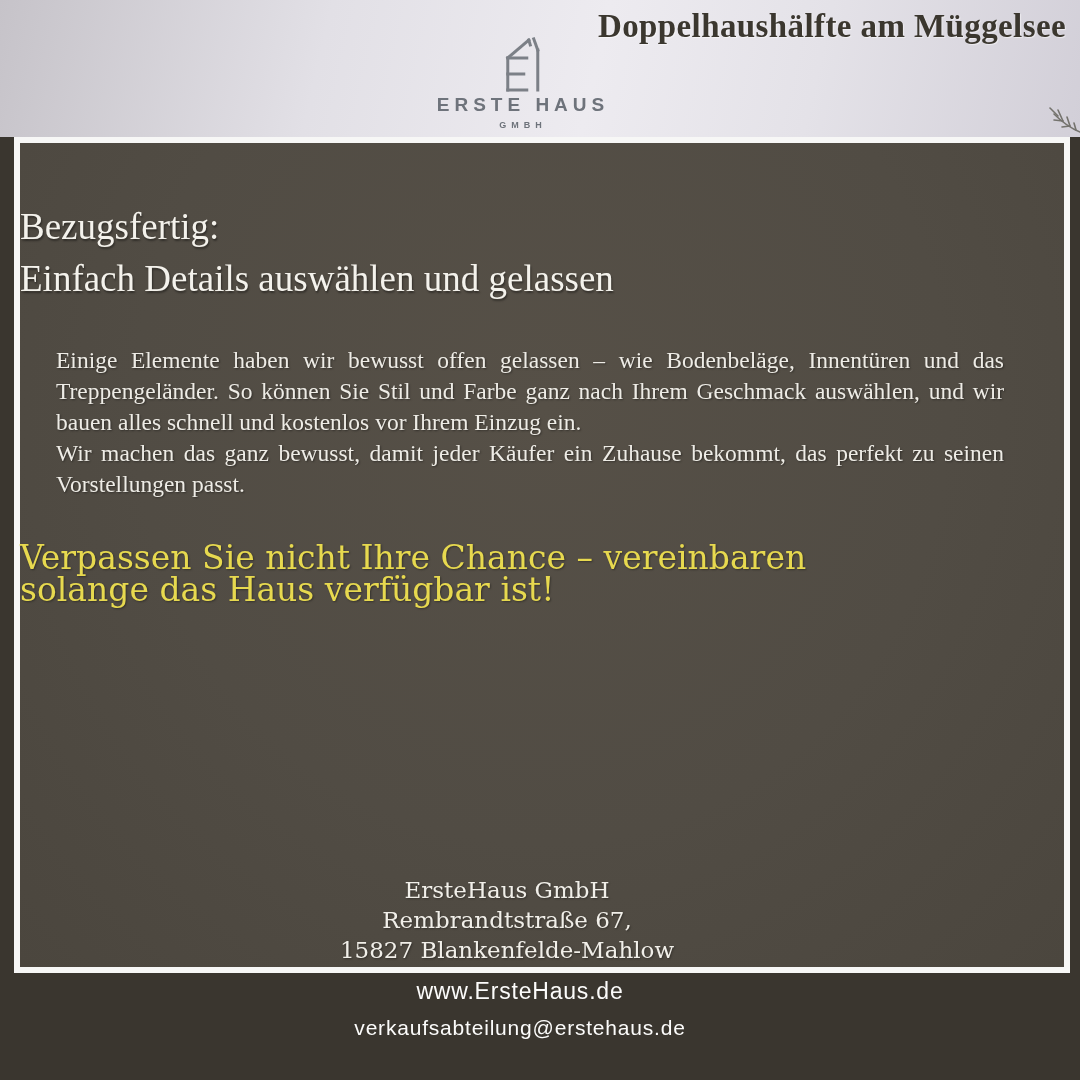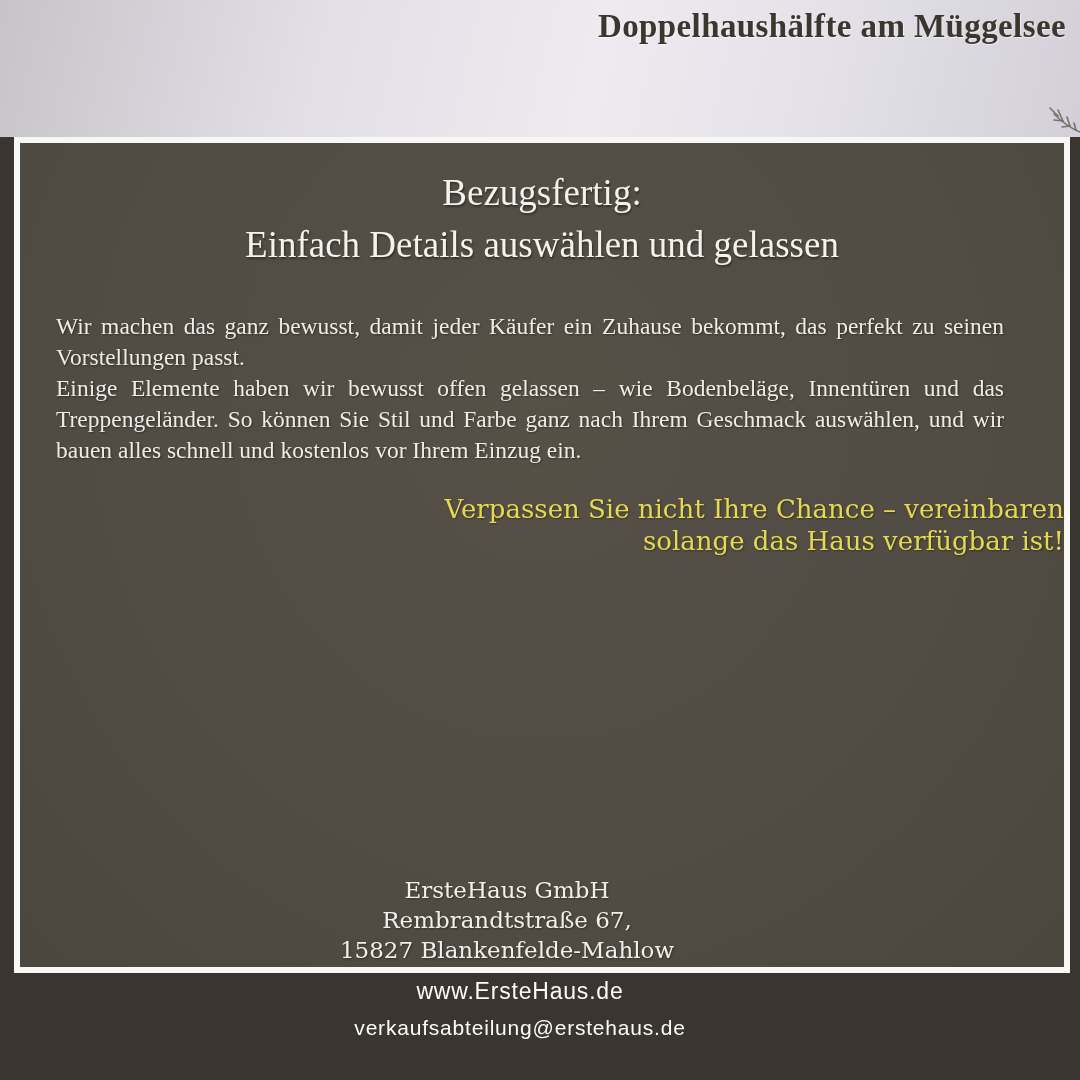--- a/index.html
+++ b/index.html
@@ -36,35 +36,35 @@
   .twig { position:absolute; top:98px; right:0; opacity:.75; }
 
   
   .panel {
     position:absolute; left:14px; top:137px;
     width:1044px; height:824px;
     border:6px solid #f7f7f6;
     background:radial-gradient(ellipse at 50% 32%, #565047 0%, #514c44 55%, #4b463e 100%);
   }
   .heading {
-    margin-top:24px; text-align:center;
+    margin-top:58px; 
     color:#f4f2ec; font-size:37px; line-height:52px;
     text-shadow:1px 2px 2px rgba(0,0,0,.4);
   }
   .body-text {
     margin:40px 60px 0 36px;
     color:#eeece6; font-size:23.5px; line-height:31px;
     text-align:justify; text-shadow:1px 1px 2px rgba(0,0,0,.4);
   }
   .body-text p { margin:0; }
   .body-text p.indented { text-indent:10px; }
   .cta {
-    margin-top:27px; text-align:right;
+    margin-top:42px; text-align:left;
     font-family:"DejaVu Serif", serif;
-    font-size:26px; line-height:32px; color:#e7d94f;
+    font-size:33px; line-height:32px; color:#e7d94f;
     text-shadow:1px 1px 2px rgba(0,0,0,.35);
   }
   .address {
     position:absolute; top:732px; left:-35px; width:100%;
     text-align:center;
     font-family:"DejaVu Serif", serif;
     font-size:23px; line-height:30px; color:#f1efe9;
     text-shadow:1px 1px 2px rgba(0,0,0,.35);
   }
 
@@ -74,41 +74,58 @@
     text-align:center;
     font-family:"Liberation Sans", sans-serif; color:#fcfcfb;
   }
   .footer .website { font-size:23px; letter-spacing:.8px; }
   .footer .email  { font-size:21px; letter-spacing:.8px; margin-top:11px; }
 </style>
 </head>
 <body>
 
 <div class="header-band">
+  <div class="logo">
+    <svg class="logo-icon" viewBox="0 0 44 58" width="44" height="58" fill="none" stroke="#7c8087" stroke-width="3" stroke-linecap="square">
+
+      <path d="M7 24 L28 6"></path>
+      <path d="M28 6 L29.5 11"></path>
+      <path d="M33 5 L37 16"></path>
+
+      <path d="M7 24 V56"></path>
+      <path d="M7 24 H26"></path>
+      <path d="M7 40 H23"></path>
+      <path d="M7 56 H26"></path>
+
+      <path d="M37 16 V56"></path>
+    </svg>
+    <div class="logo-name">ERSTE HAUS</div>
+    <div class="logo-sub">GMBH</div>
+  </div>
   <div class="main-title">Doppelhaushälfte am Müggelsee</div>
   <svg class="twig" width="50" height="42" viewBox="0 0 50 42" fill="none" stroke="#55544a" stroke-width="1.6" stroke-linecap="round">
     <path d="M50 34 C40 30 32 24 24 16"></path>
     <path d="M33 23 L28 12"></path>
     <path d="M33 23 L24 22"></path>
     <path d="M40 28 L37 19"></path>
     <path d="M40 28 L32 29"></path>
     <path d="M28 18 L20 10"></path>
     <path d="M46 32 L44 25"></path>
   </svg>
 </div>
 
 <div class="panel">
   <div class="heading">
     <div>Bezugsfertig:</div>
     <div>Einfach Details auswählen und gelassen</div>
   </div>
 
   <div class="body-text">
+    <p>Einige Elemente haben wir bewusst offen gelassen – wie Bodenbeläge, Innentüren und das Treppengeländer. So können Sie Stil und Farbe ganz nach Ihrem Geschmack auswählen, und wir bauen alles schnell und kostenlos vor Ihrem Einzug ein.</p>
     <p>Wir machen das ganz bewusst, damit jeder Käufer ein Zuhause bekommt, das perfekt zu seinen Vorstellungen passt.</p>
-    <p>Einige Elemente haben wir bewusst offen gelassen – wie Bodenbeläge, Innentüren und das Treppengeländer. So können Sie Stil und Farbe ganz nach Ihrem Geschmack auswählen, und wir bauen alles schnell und kostenlos vor Ihrem Einzug ein.</p>
   </div>
 
   <div class="cta">
     <div>Verpassen Sie nicht Ihre Chance – vereinbaren</div>
     <div>solange das Haus verfügbar ist!</div>
   </div>
 
   <div class="address">
     <div>ErsteHaus GmbH</div>
     <div>Rembrandtstraße 67,</div>

